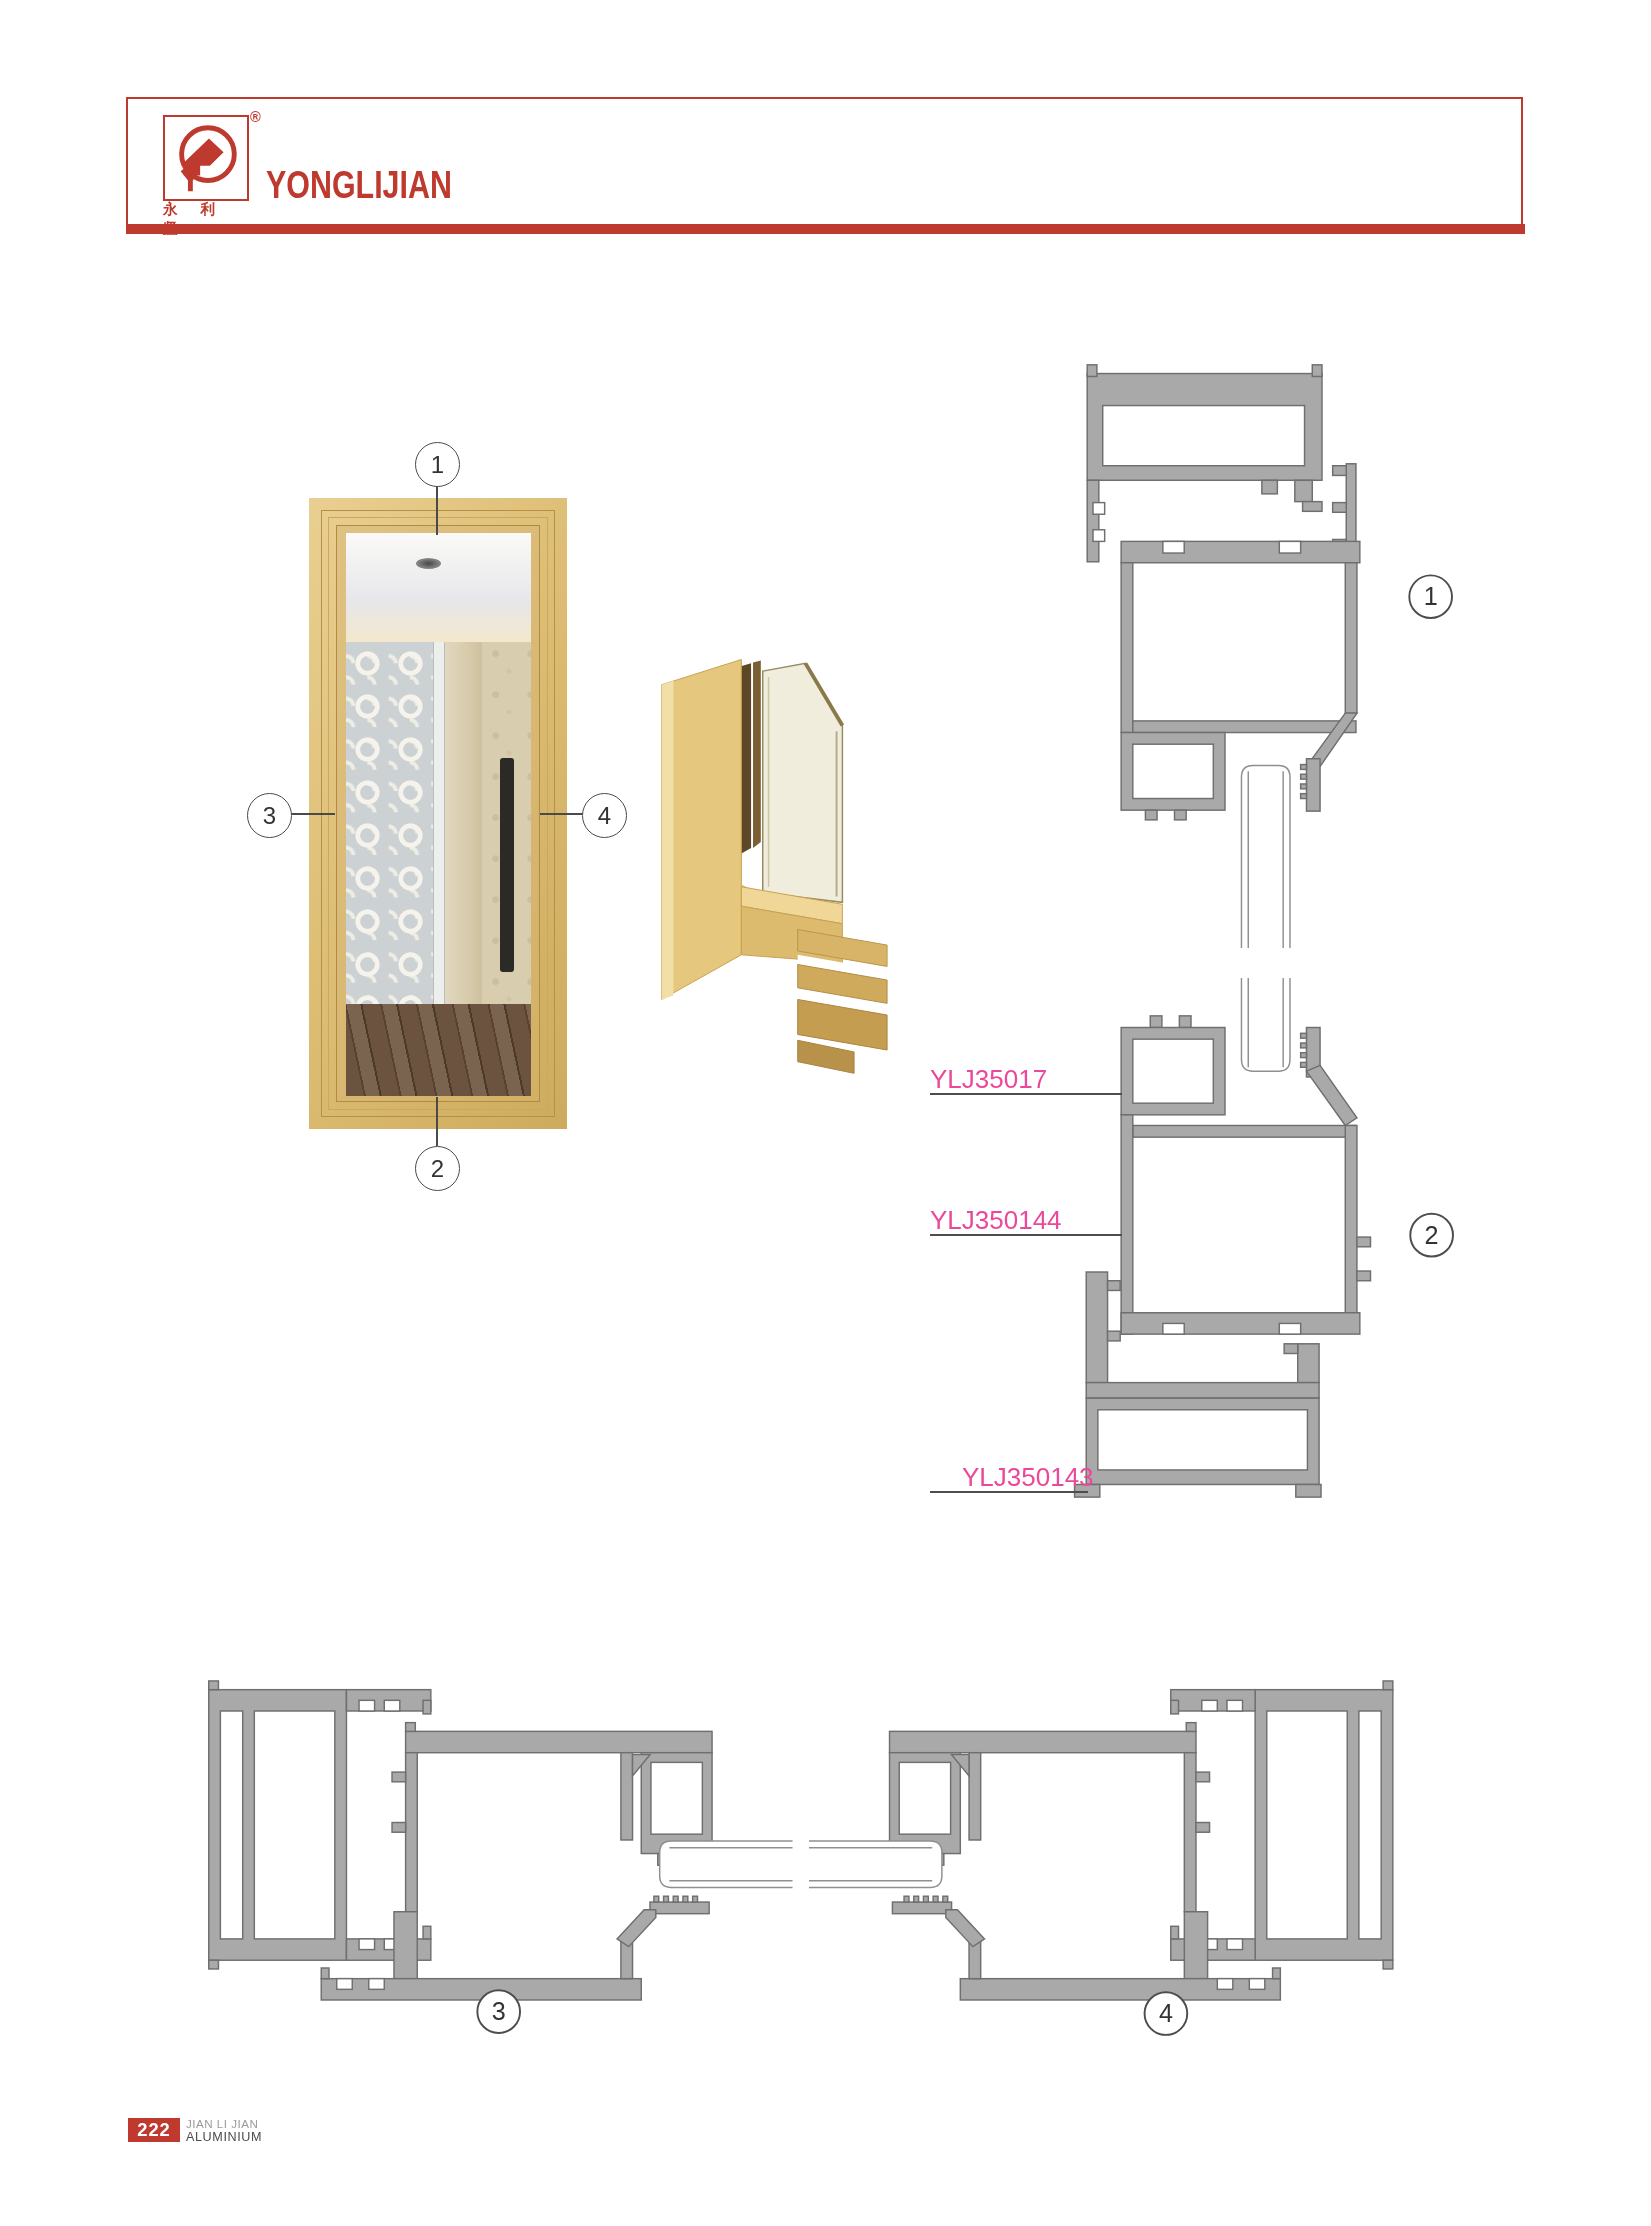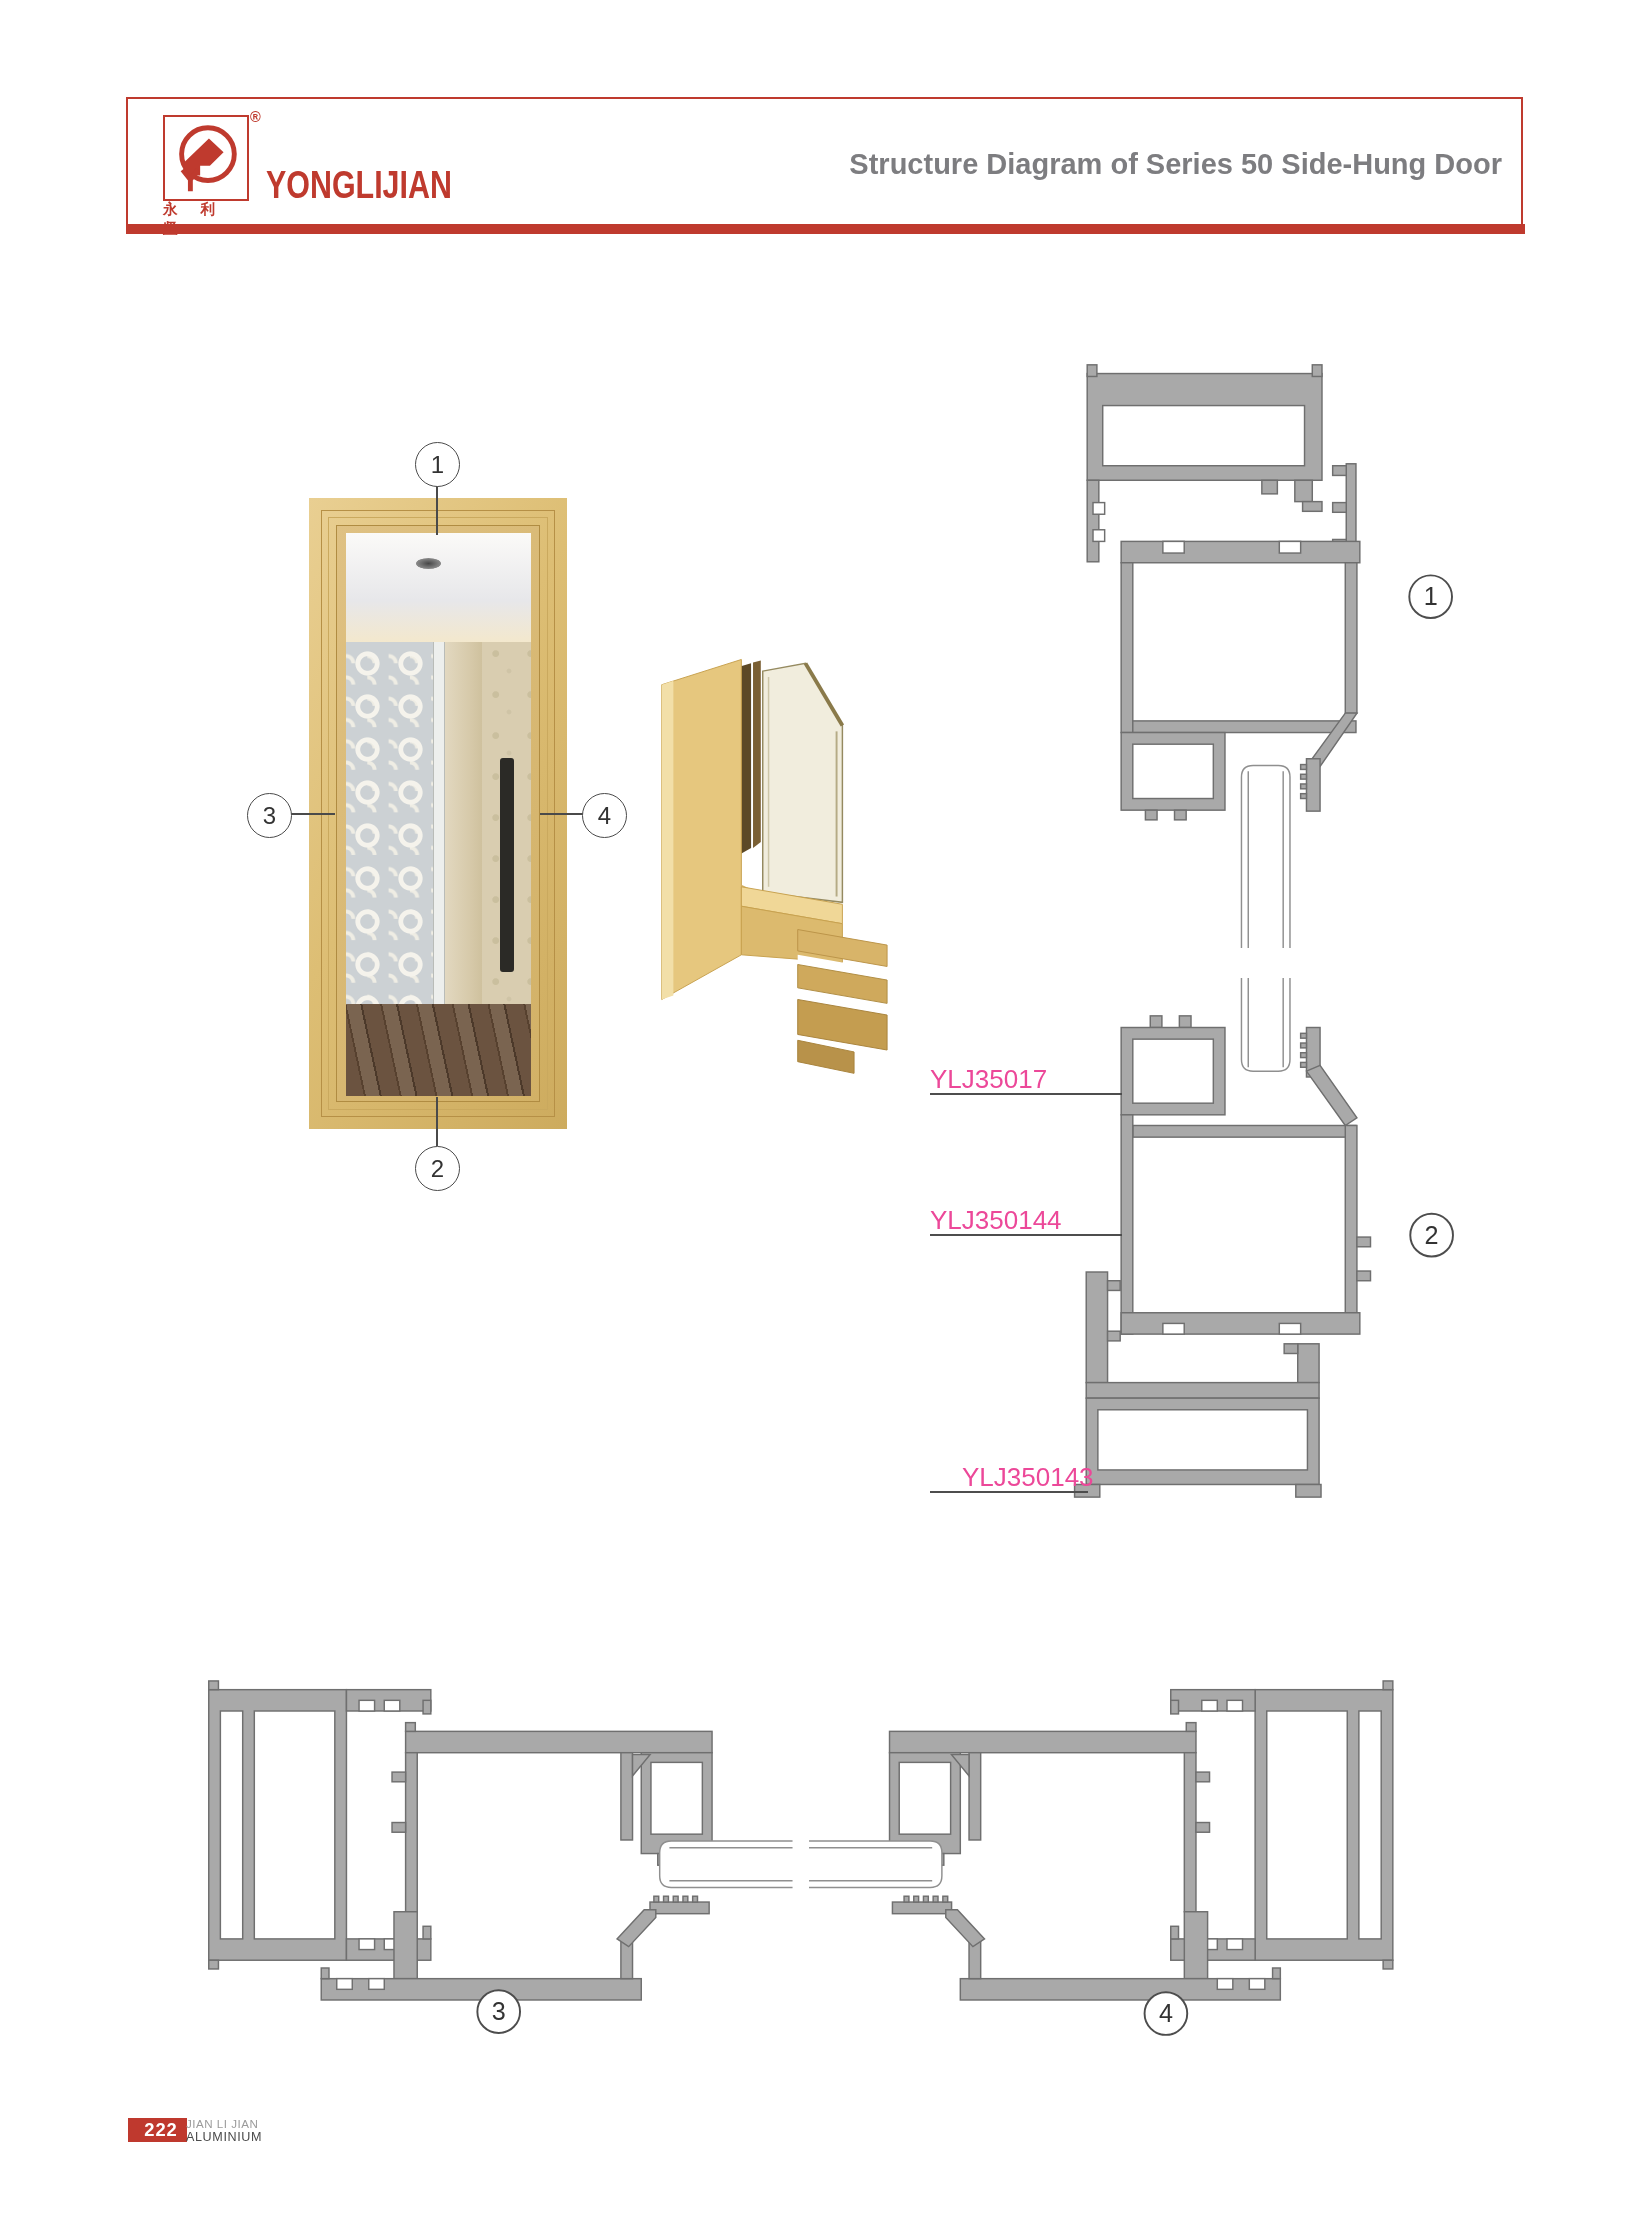--- a/index.html
+++ b/index.html
@@ -53,21 +53,21 @@
       display:flex;align-items:center;justify-content:center;font-size:24px;color:#333;}
   .leader-v{width:1.9px;background:#4a4a4a;}
   .leader-h{height:1.9px;background:#4a4a4a;}
 
   
   .ylj-label{font-size:26px;color:#ec4899;white-space:nowrap;}
   .ylj-line{height:1.9px;background:#4d4d4d;}
 
   
   #footer-badge{left:128px;top:2118px;width:52px;height:24px;background:#bf392e;color:#fff;
-      display:flex;align-items:center;justify-content:center;font-size:18.4px;font-weight:bold;letter-spacing:1px;padding-left:7px;}
+      display:flex;align-items:center;justify-content:center;font-size:18.4px;font-weight:bold;letter-spacing:1px;}
   #footer-line1{left:186px;top:2117px;font-size:11.6px;color:#9b9b9b;letter-spacing:0.5px;}
   #footer-line2{left:186px;top:2130px;font-size:12.6px;color:#4b4b4b;font-weight:normal;letter-spacing:0.6px;}
 
   svg text{font-family:"Liberation Sans",sans-serif;}
   .gfill{fill:#a9a9a9;stroke:#6f6f6f;stroke-width:1.5;}
   .wfill{fill:#ffffff;stroke:#6f6f6f;stroke-width:1.5;}
   .glassfill{fill:#ffffff;}
   .glassline{stroke:#8f8f8f;stroke-width:1.5;fill:none;}
   .mcirc{fill:#fff;stroke:#4d4d4d;stroke-width:2;}
   .mnum{font-size:26px;fill:#333;}
@@ -85,21 +85,20 @@
       <circle cx="44" cy="38" r="27" fill="none" stroke="#bf3a2e" stroke-width="5"></circle>
       <polygon points="20,46 45,22 60,36 46,50 36,50 36,60 20,60" fill="#bf3a2e"></polygon>
       <path d="M18,54 l8,10 l8,-10 M26,64 v12" stroke="#bf3a2e" stroke-width="5" fill="none"></path>
     </svg>
   </div>
   <div class="abs" id="reg-mark">®</div>
   <div class="abs" id="brand-cn">
     <span style="letter-spacing:23px;">永利坚</span>
   </div>
   <div class="abs" id="brand-wordmark">YONGLIJIAN</div>
-  <div class="abs" id="page-title">Structure Diagram of Series 50 Side-Hung Door</div>
 
   <div class="abs" id="door-photo">
     <div class="pf1"></div>
     <div class="pf2"></div>
     <div class="pf3"></div>
     <div id="door-scene">
       <div id="scene-wall"></div>
       <div id="scene-lattice" style="top:109px;bottom:92px;"></div>
       <div id="scene-mirror-frame" style="top:109px;bottom:92px;"></div>
       <div id="scene-door-pane" style="top:109px;bottom:92px;"></div>

